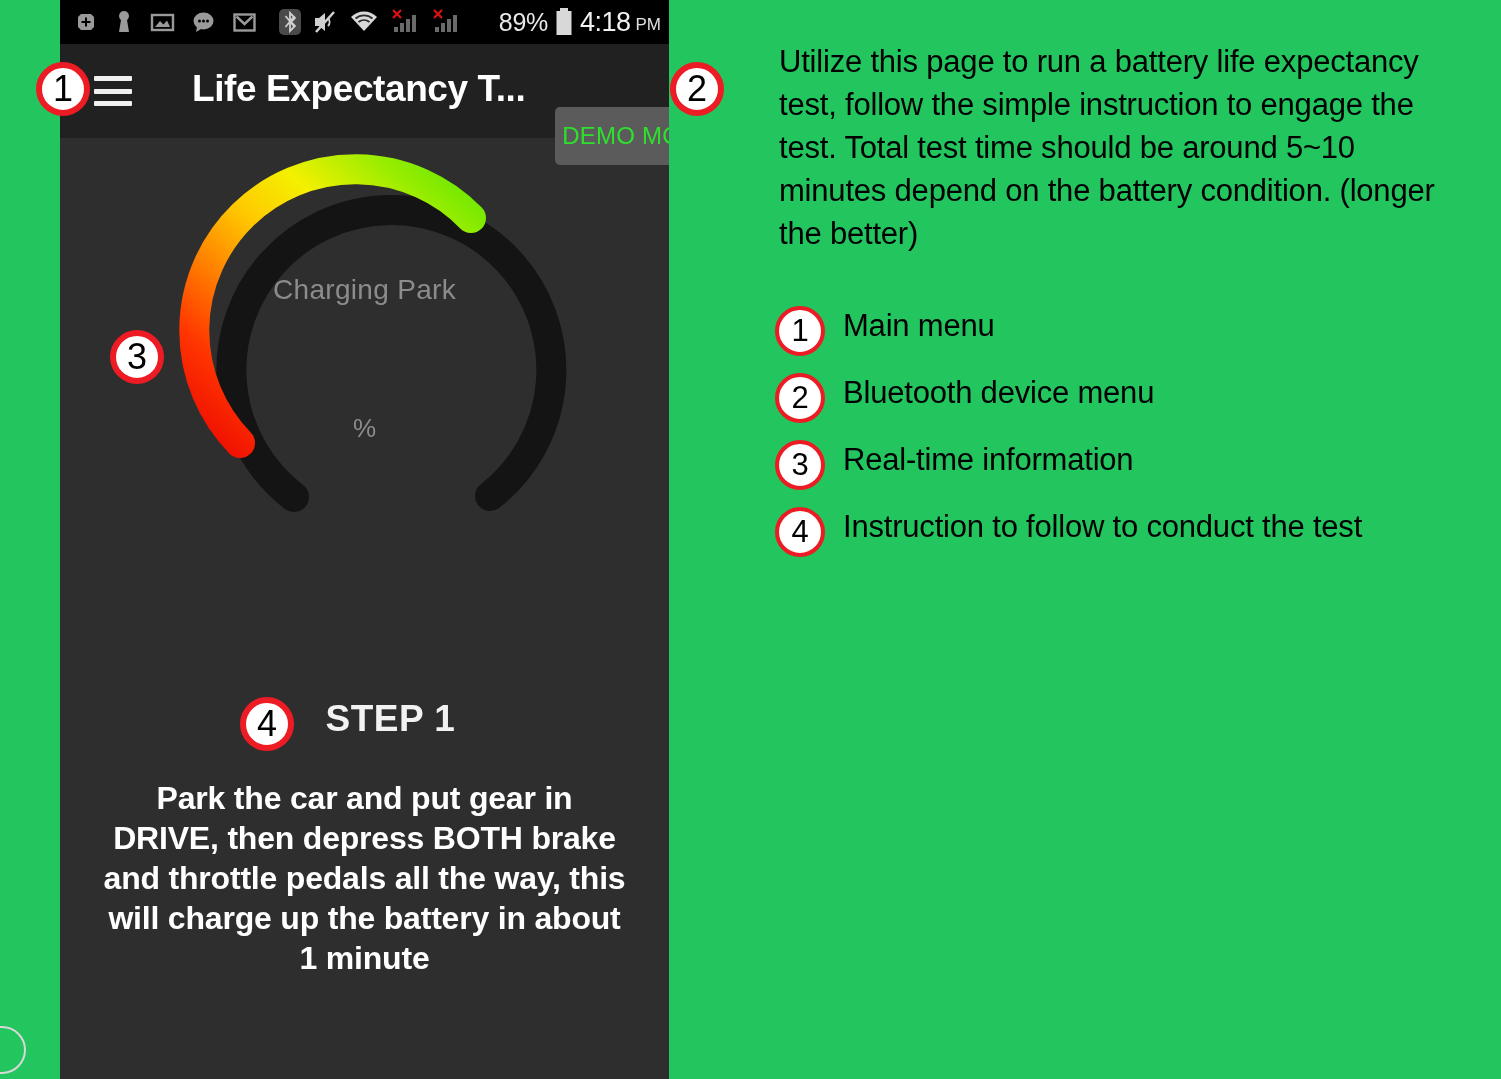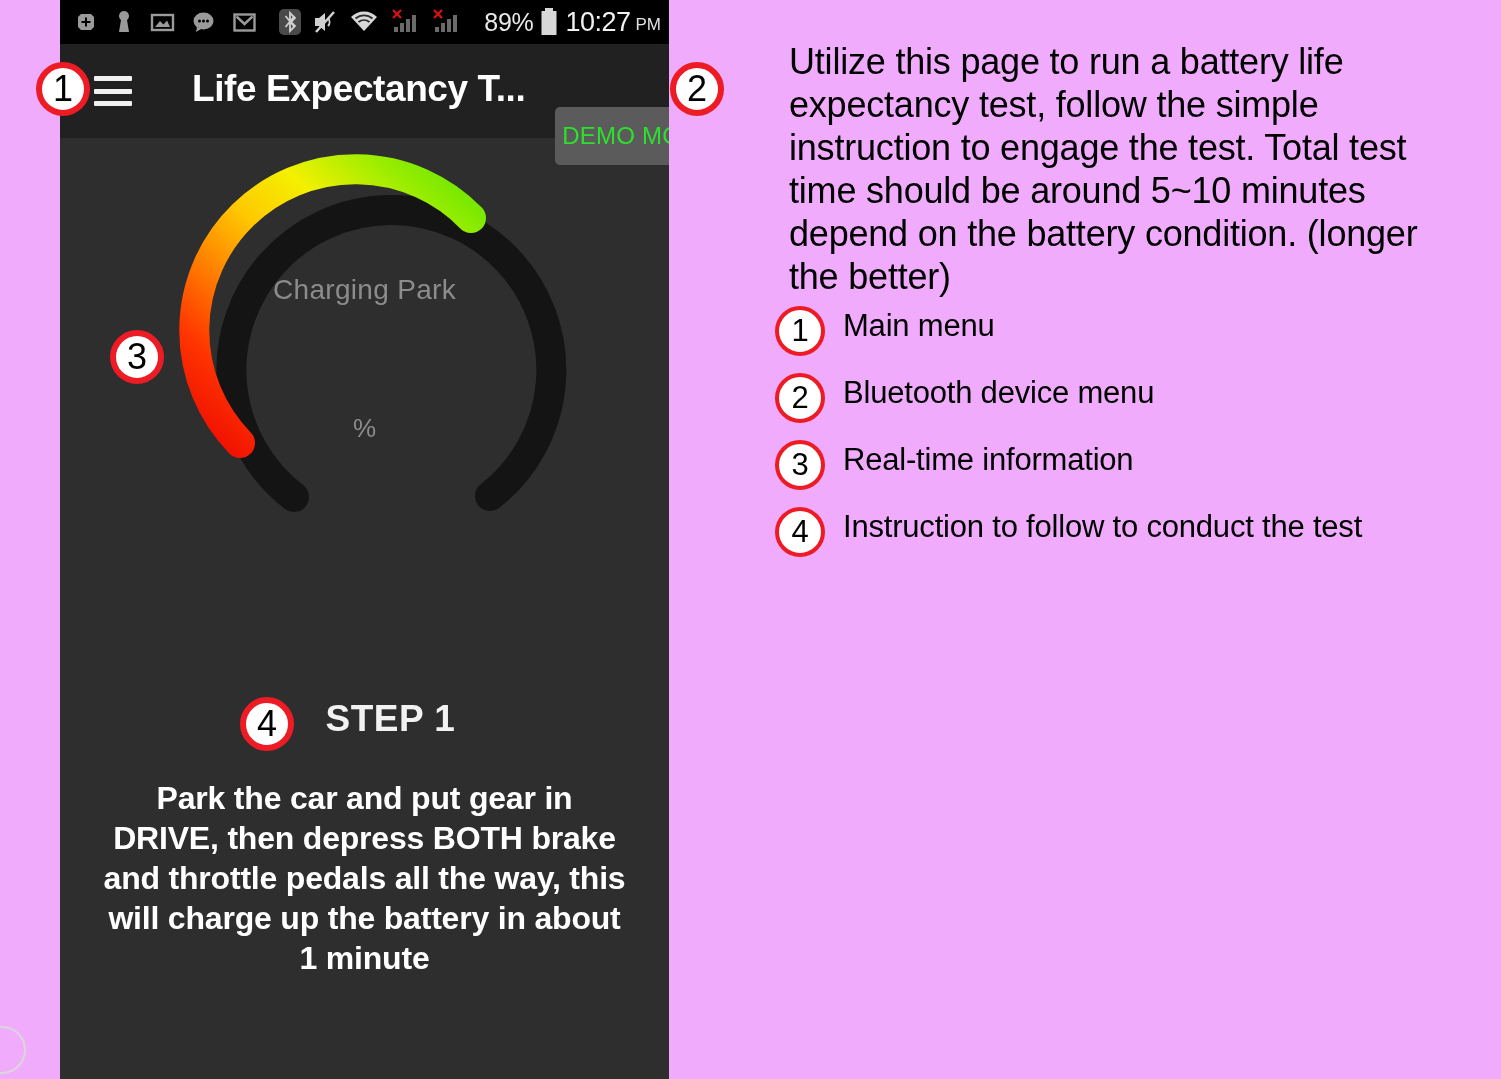--- a/index.html
+++ b/index.html
@@ -9,21 +9,21 @@
     height: 1079px;
     background: #ffffff;
     font-family: "Liberation Sans", sans-serif;
     overflow: hidden;
   }
 
   #page {
     position: relative;
     width: 1501px;
     height: 1079px;
-    background: #f0abfc;
+    background: #22c55e;
   }
 
   
   #phone {
     position: absolute;
     left: 60px;
     top: 0;
     width: 609px;
     height: 1079px;
     background: #2e2e2e;
@@ -232,25 +232,25 @@
   
   #right-panel {
     position: absolute;
     left: 775px;
     top: 0;
     width: 700px;
     height: 1079px;
   }
   #intro-paragraph {
     position: absolute;
-    left: 14px;
+    left: 4px;
     top: 40px;
     width: 680px;
     color: #000000;
-    font-size: 36px;
+    font-size: 31px;
     line-height: 43px;
     letter-spacing: -0.2px;
   }
   #legend-list {
     position: absolute;
     left: 0;
     top: 300px;
     width: 700px;
   }
   .legend-row {
@@ -341,21 +341,21 @@
           <path d="M3 2 L11 10 M11 2 L3 10" stroke="#d81212" stroke-width="2.3" fill="none"></path>
         </svg>
       </div>
 
       <div class="sb-right">
         <span class="sb-batt-text">89%</span>
         <svg width="18" height="30" viewBox="0 0 18 30">
           <rect x="5" y="1" width="8" height="3" fill="#d8d8d8"></rect>
           <rect x="1.5" y="4" width="15" height="24" fill="#d8d8d8"></rect>
         </svg>
-        <span class="sb-time">10:27</span>
+        <span class="sb-time">4:18</span>
         <span class="sb-ampm">PM</span>
       </div>
     </div>
 
     <div id="app-bar">
       <div id="hamburger">
         <span></span>
         <span></span>
         <span></span>
       </div>

